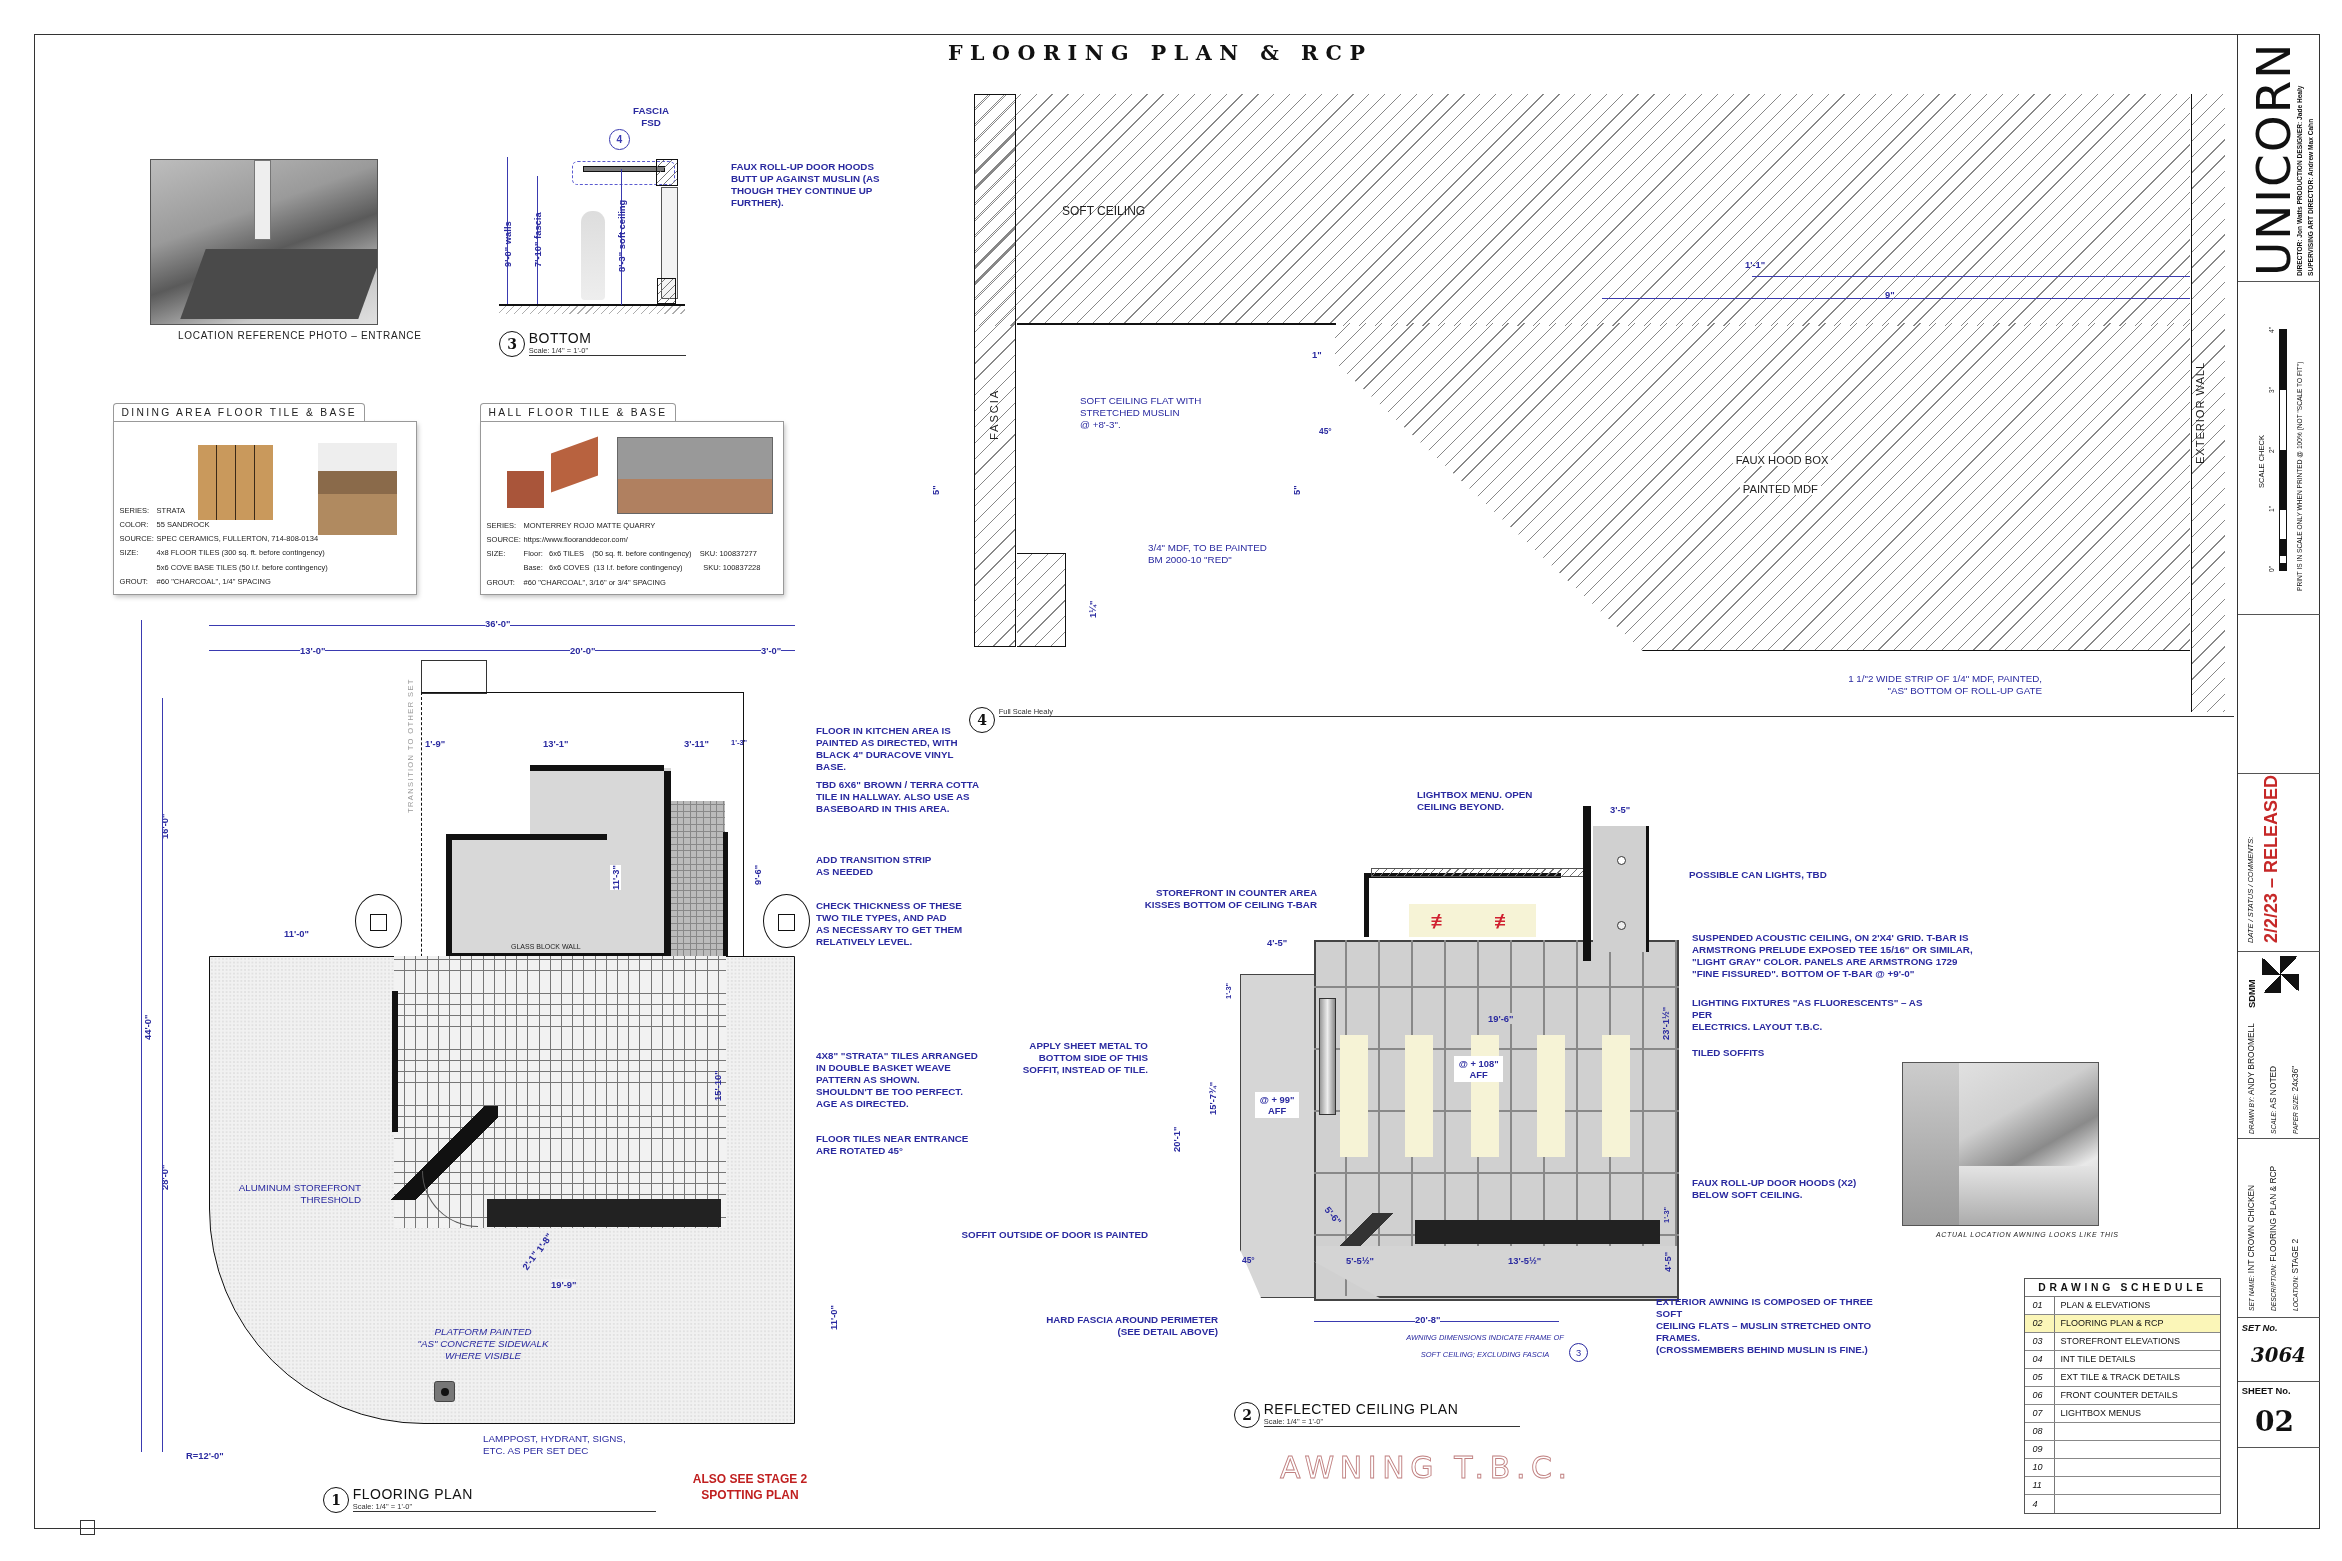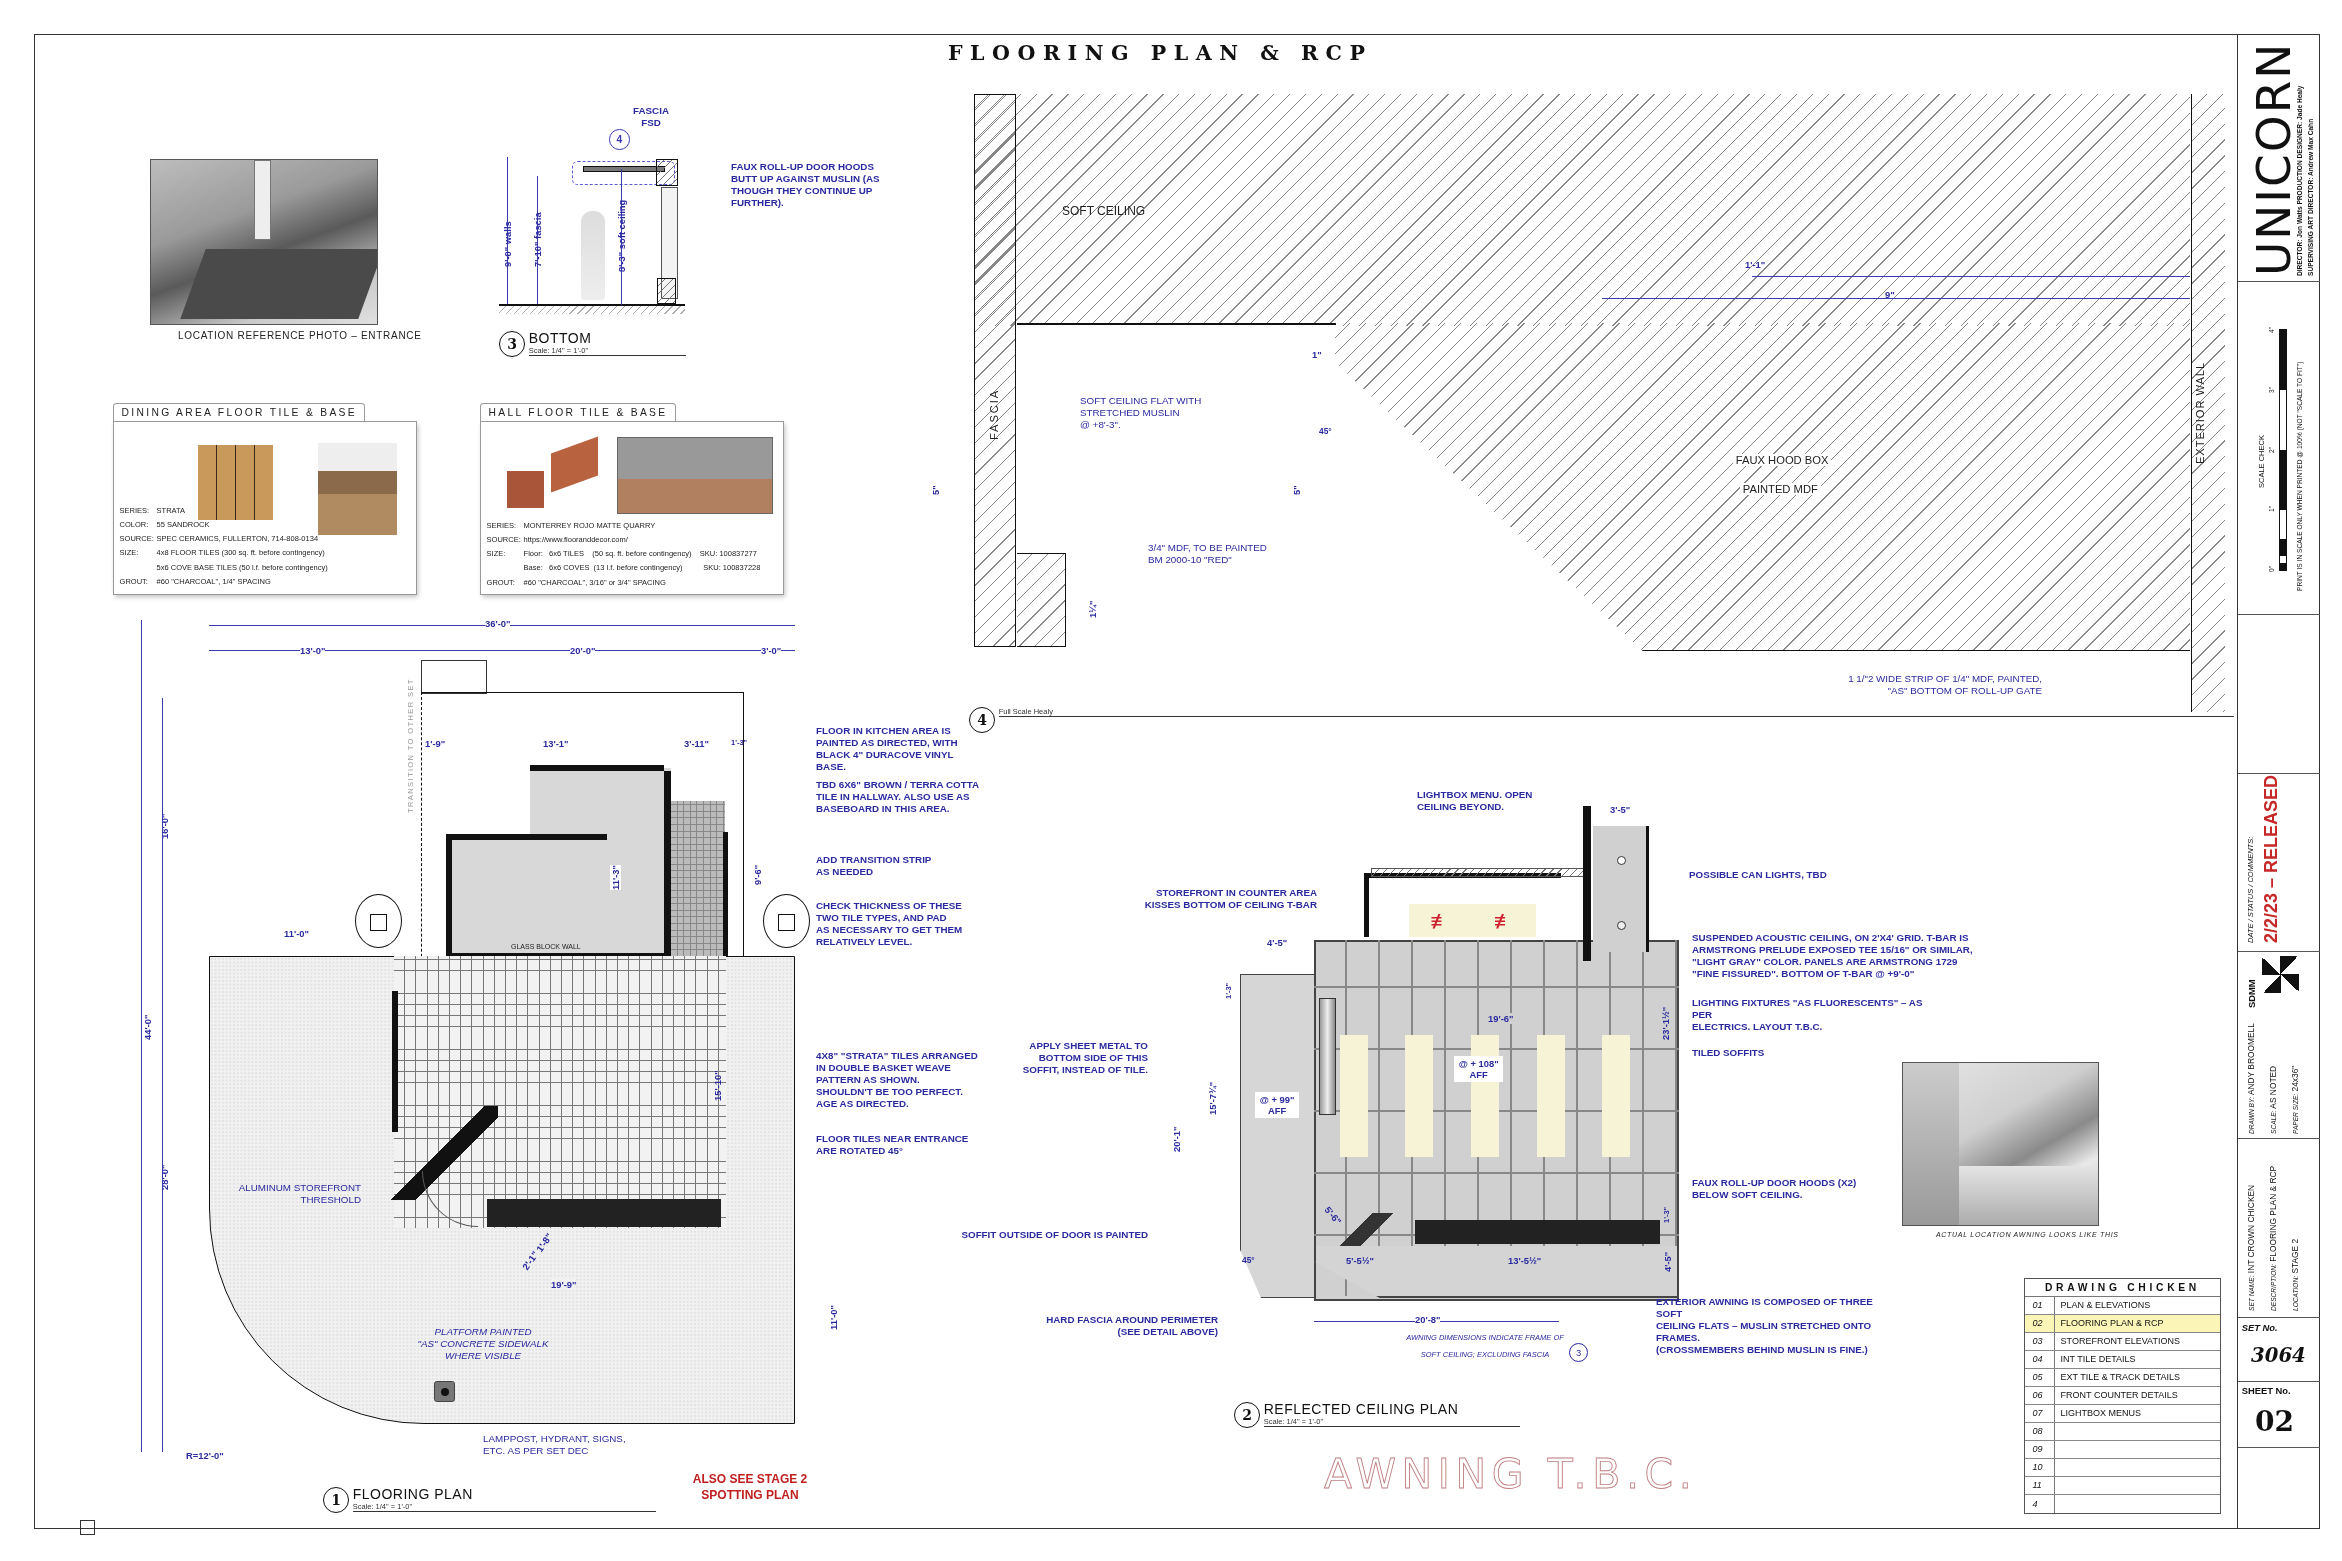--- a/index.html
+++ b/index.html
@@ -42,21 +42,21 @@
   .tb-cell { position: absolute; left: 0; width: 82px; border-bottom: 1.4px solid #555; }
   .rot { position: absolute; transform: rotate(-90deg); transform-origin: left top; white-space: nowrap; }
   .sched { position: absolute; left: 2024px; top: 1278px; width: 197px; border: 1.4px solid #555; background: #fff; }
   .sched .hdr { text-align: center; font-size: 10.3px; font-weight: bold; letter-spacing: 3.7px; padding: 2.8px 0; border-bottom: 0.9px solid #777; }
   .sched .row { display: flex; height: 18px; border-bottom: 0.9px solid #888; font-size: 9px; align-items: center; }
   .sched .row:last-child { border-bottom: none; }
   .sched .row .n { width: 30px; padding-left: 7.5px; border-right: 0.9px solid #777; height: 100%; display: flex; align-items: center; font-style: italic; }
   .sched .row .l { padding-left: 5.6px; }
   .sched .row.active { background: #fbf6b8; }
   .circle-marker { position: absolute; border: 1.9px solid #111; border-radius: 50%; }
-  .awning-tbc { position: absolute; left: 1324px; top: 1450px; font-size: 41px; letter-spacing: 5.6px; color: #fff; -webkit-text-stroke: 0.9px #c08080; font-family: "DejaVu Sans", sans-serif; font-weight: normal; }
+  .awning-tbc { position: absolute; left: 1280px; top: 1450px; font-size: 30px; letter-spacing: 5.6px; color: #fff; -webkit-text-stroke: 0.9px #c08080; font-family: "DejaVu Sans", sans-serif; font-weight: normal; }
   .red-note { position: absolute; color: #c02020; font-weight: bold; font-size: 12px; text-align: center; line-height: 16px; }
 </style>
 </head>
 <body>
 
 <div class="sheet-border"></div>
 
 <div class="title-main">FLOORING PLAN &amp; RCP</div>
 
 <div class="photo" style="left:150px;top:159px;width:228px;height:166px;background:linear-gradient(160deg,#bdbdbd 0%,#9a9a9a 35%,#5a5a5a 55%,#c9c9c9 80%,#e0e0e0 100%);">
@@ -359,21 +359,21 @@
 </div>
 <div class="awning-tbc">AWNING T.B.C.</div>
 
 <div class="photo" style="left:1902px;top:1062px;width:197px;height:164px;background:linear-gradient(150deg,#e8e8e8 0%,#cfcfcf 40%,#8a8a8a 60%,#e9e9e9 75%,#bdbdbd 100%);">
   <div style="position:absolute;left:0;top:0;width:56px;height:164px;background:linear-gradient(#ccc,#999);"></div>
   <div style="position:absolute;left:56px;top:103px;width:141px;height:61px;background:linear-gradient(#e4e4e4,#aaa);"></div>
 </div>
 <div class="caption" style="left:1936px;top:1231px;font-style:italic;font-size:7px;">ACTUAL LOCATION AWNING LOOKS LIKE THIS</div>
 
 <div class="sched">
-  <div class="hdr">DRAWING CHICKEN</div>
+  <div class="hdr">DRAWING SCHEDULE</div>
   <div class="row">
       <span class="n">01</span>
       <span class="l">PLAN &amp; ELEVATIONS</span>
     </div>
   <div class="row active">
       <span class="n">02</span>
       <span class="l">FLOORING PLAN &amp; RCP</span>
     </div>
   <div class="row">
       <span class="n">03</span>

